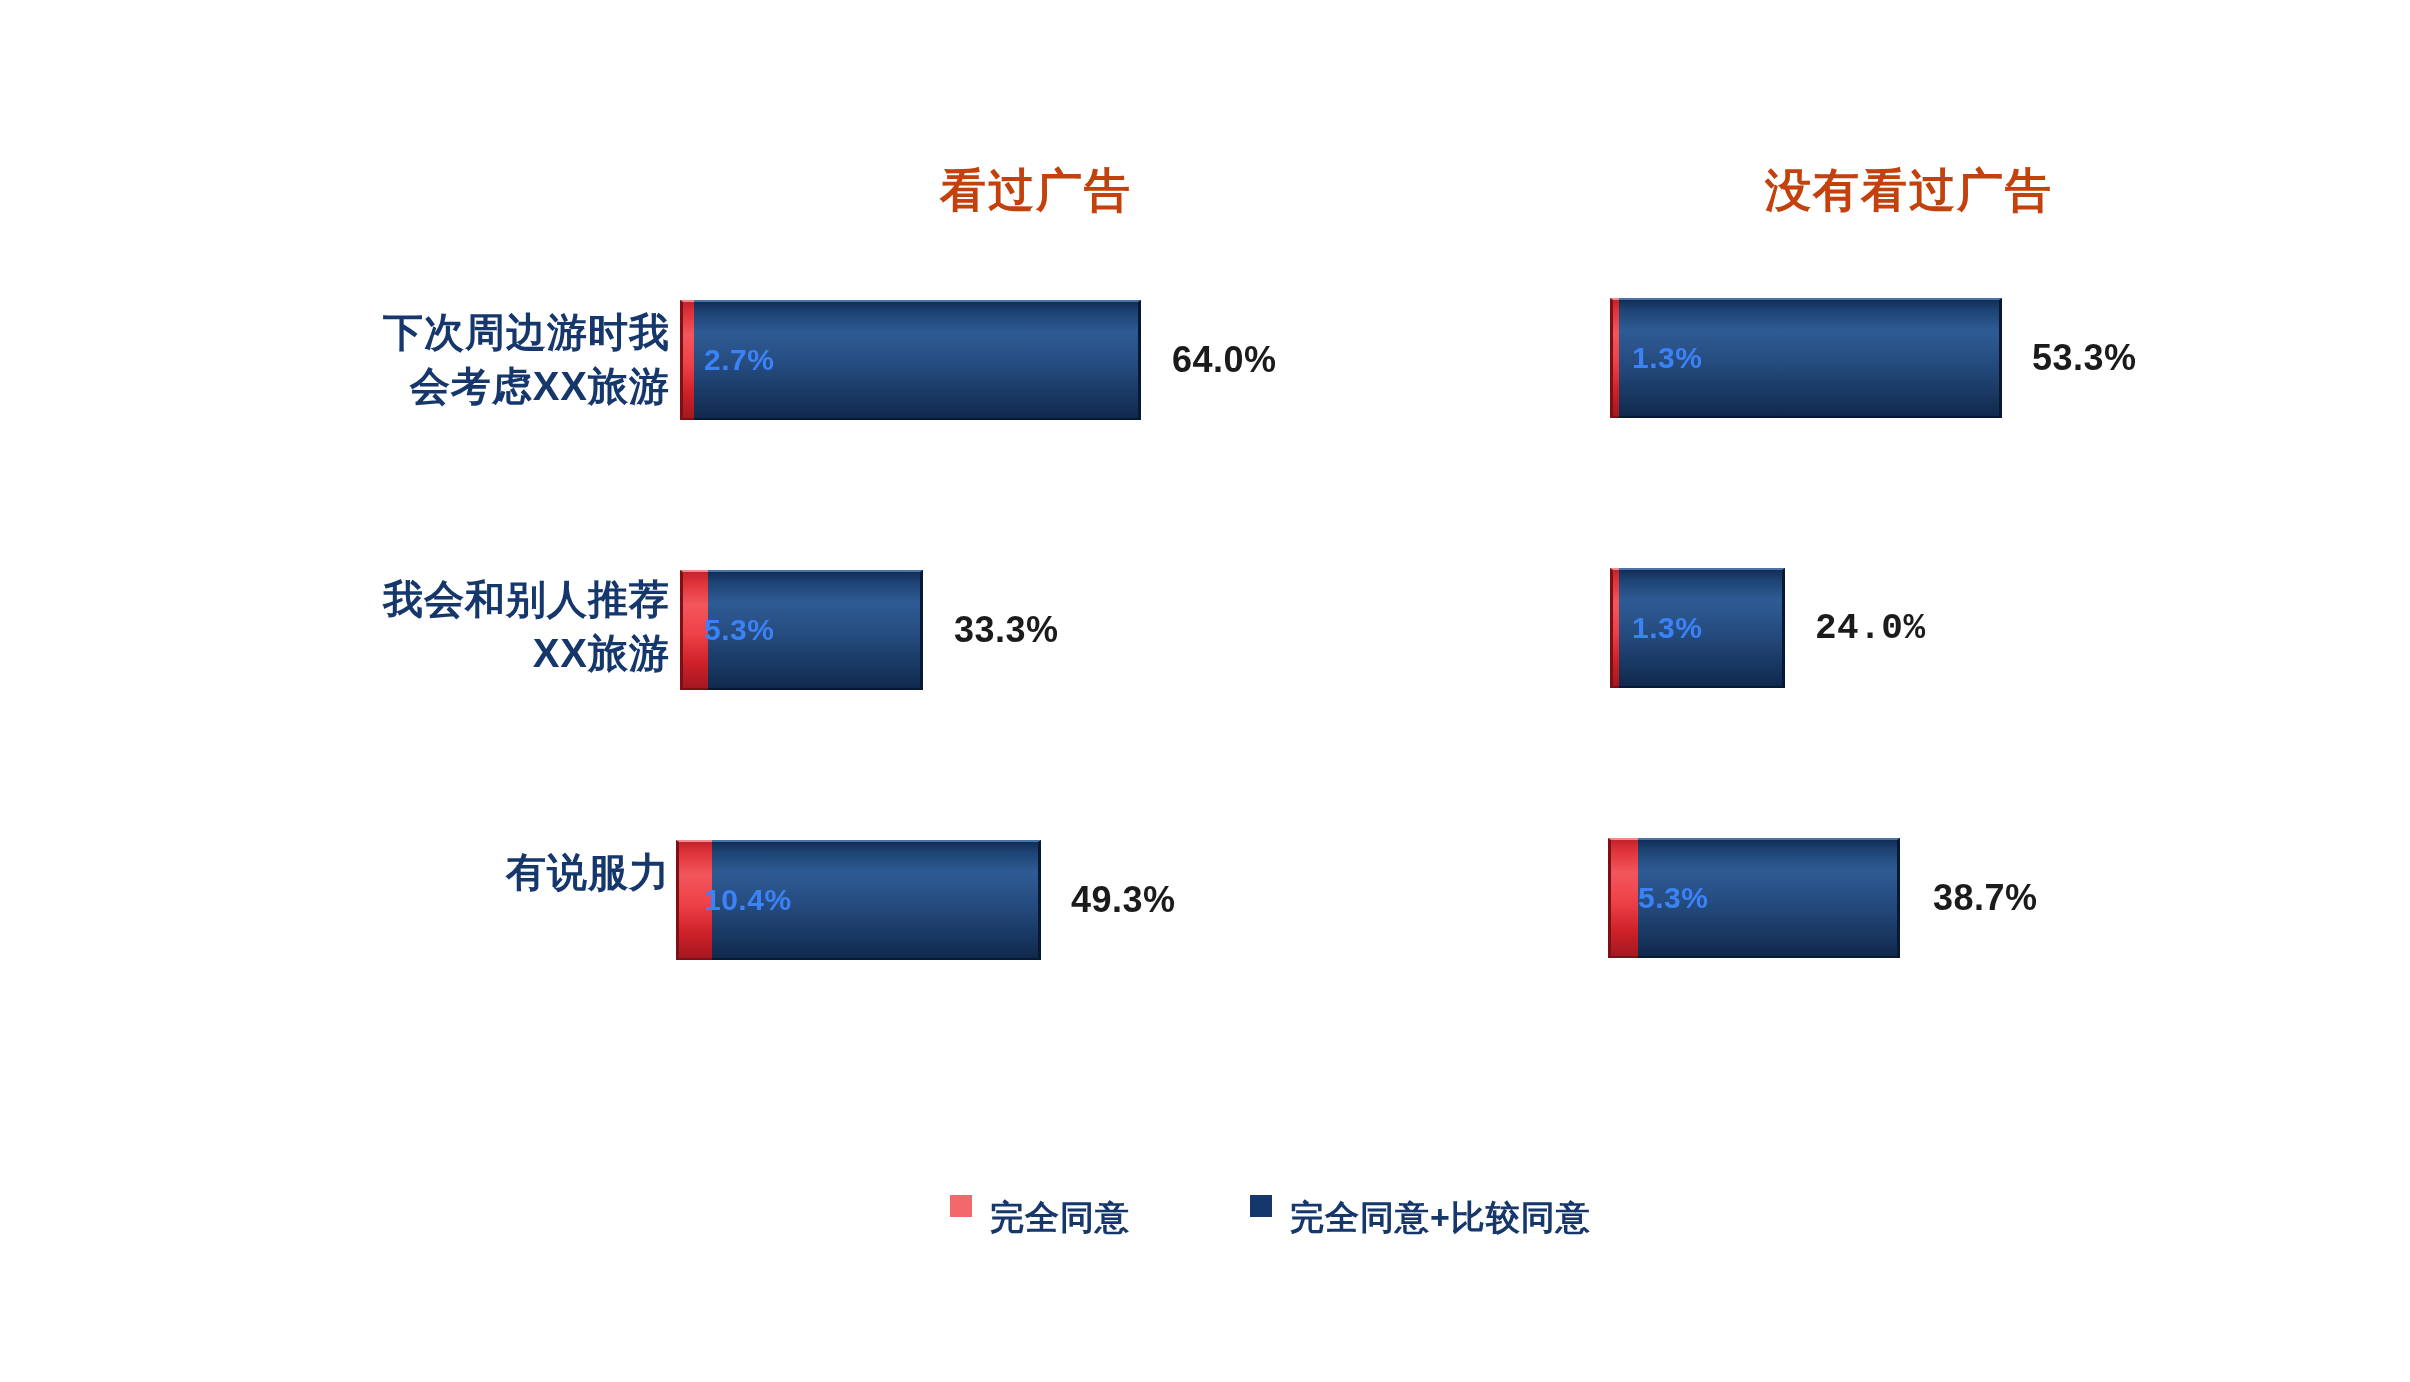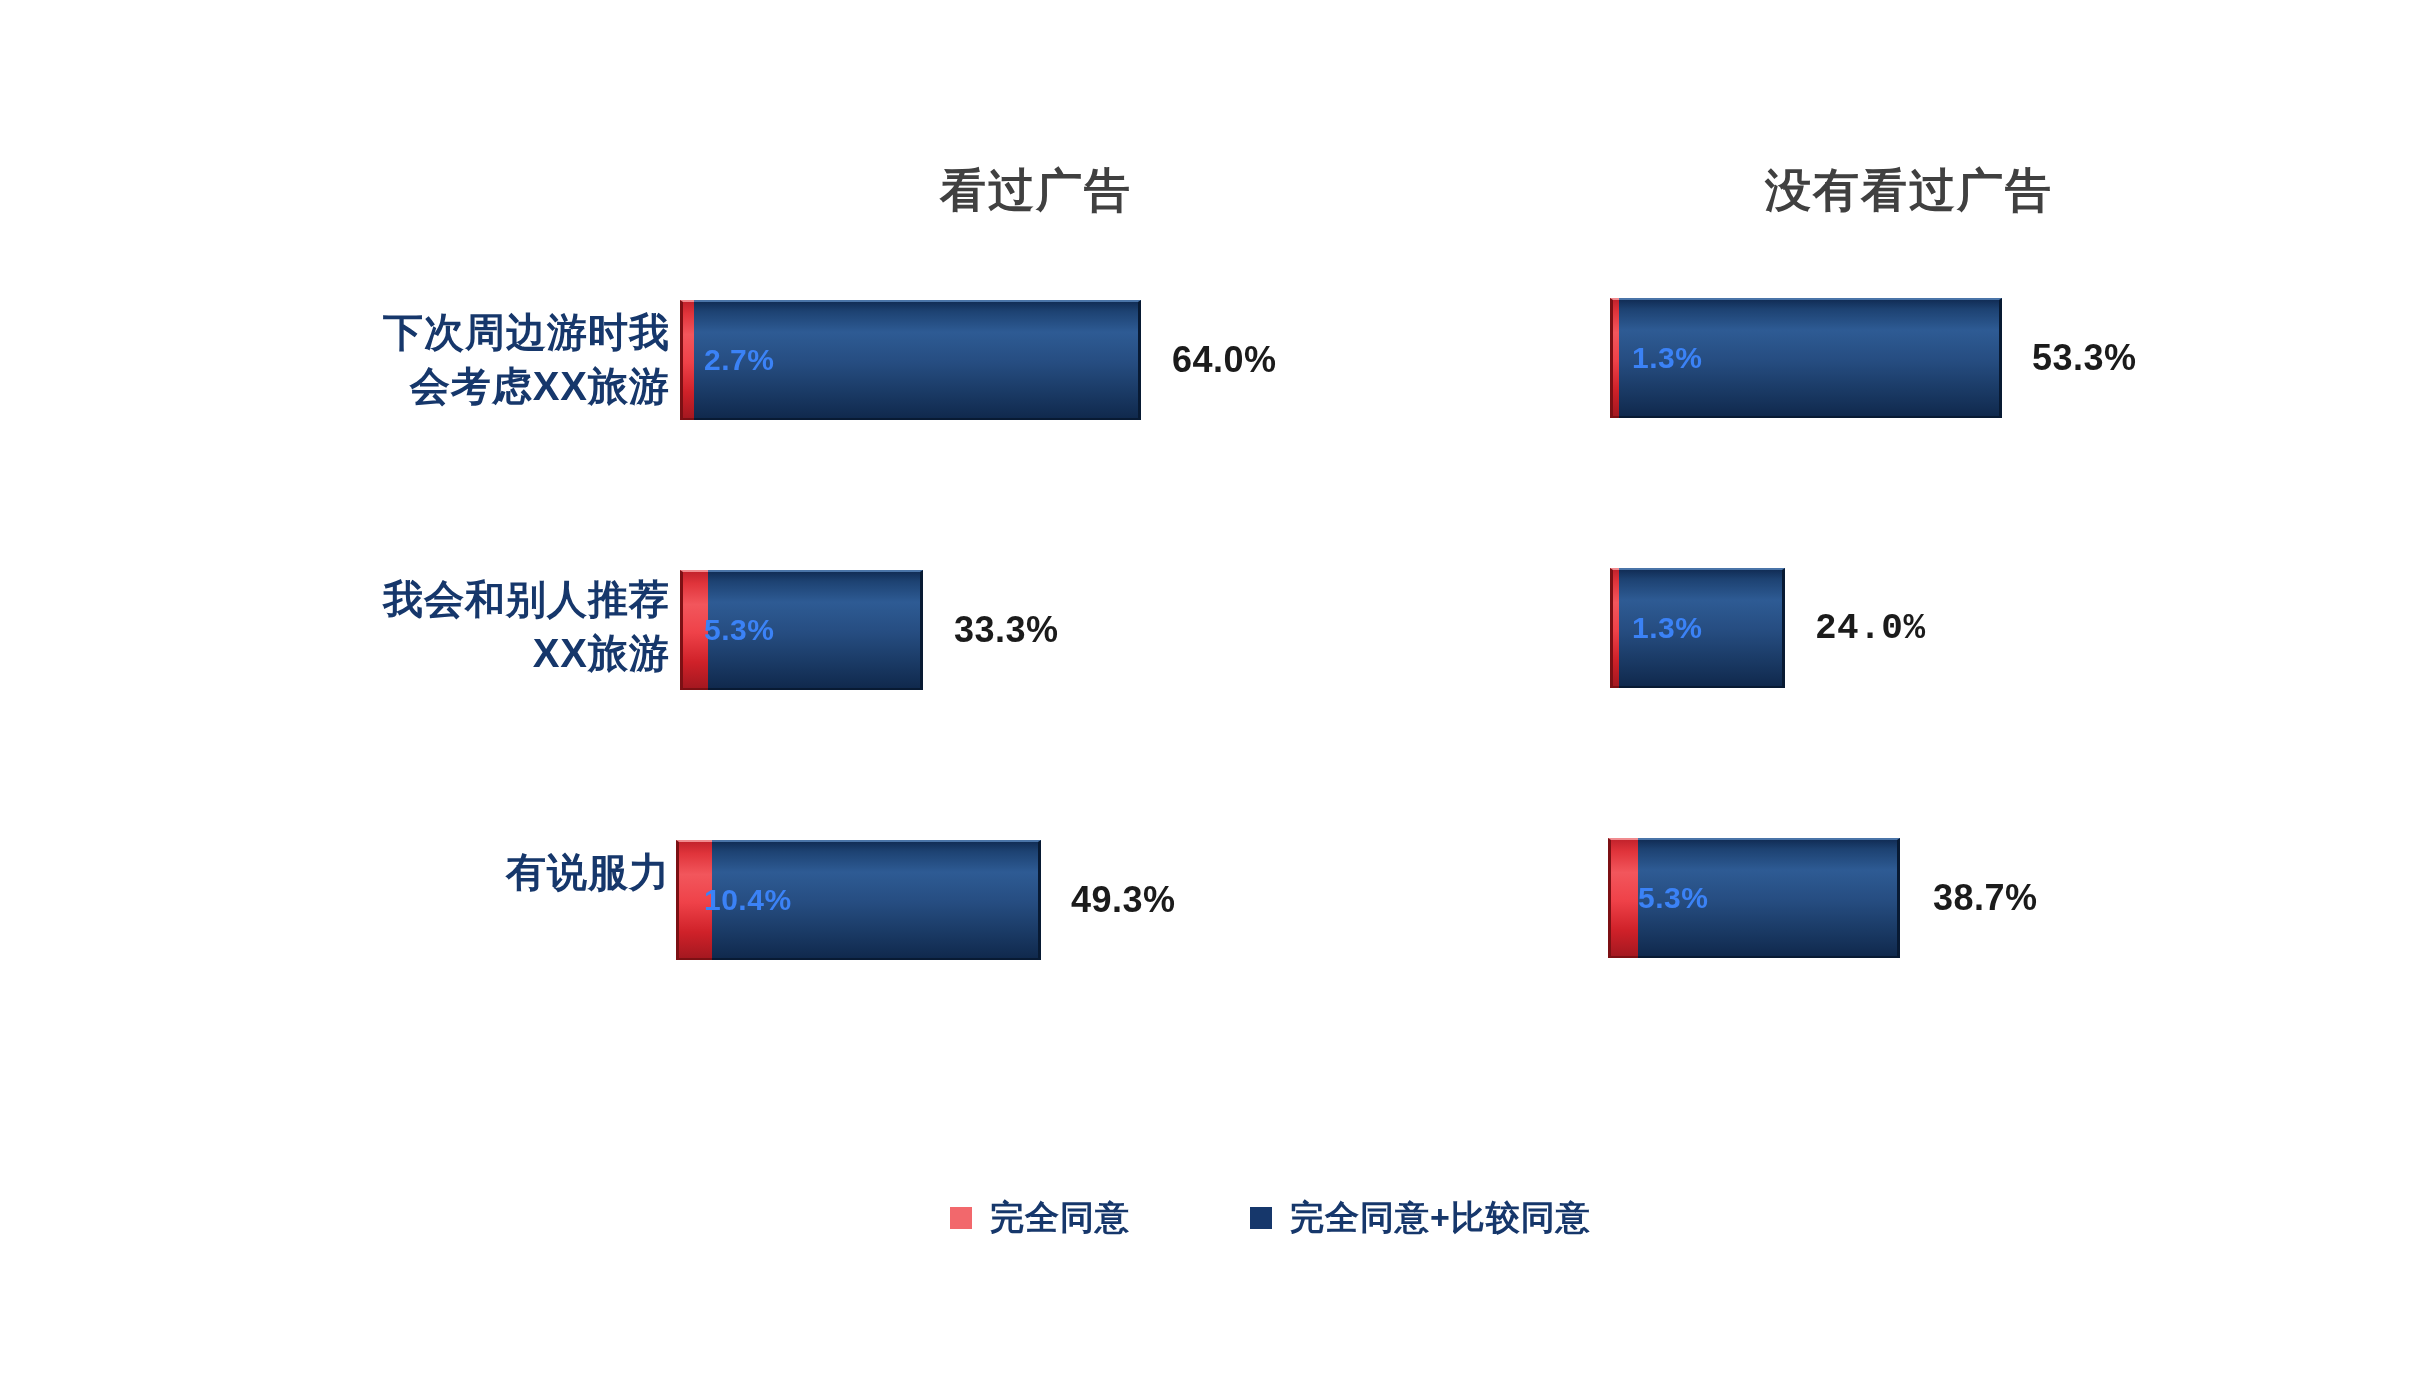--- a/index.html
+++ b/index.html
@@ -18,21 +18,21 @@
   .slide {
     position: absolute;
     inset: 0;
   }
 
   
   .col-header {
     position: absolute;
     font-size: 46px;
     font-weight: bold;
-    color: #404040;
+    color: #c2410c;
     letter-spacing: 2px;
     white-space: nowrap;
   }
   #header-seen   { left: 940px;  top: 160px; }
   #header-unseen { left: 1765px; top: 160px; }
 
   
   .row-label {
     position: absolute;
     width: 430px;
@@ -109,21 +109,21 @@
   .legend {
     position: absolute;
     left: 950px;
     top: 1195px;
     display: flex;
     align-items: center;
     gap: 120px;
   }
   .legend-item {
     display: flex;
-    align-items: center;
+    align-items: flex-start;
     gap: 18px;
   }
   .legend-swatch {
     width: 22px;
     height: 22px;
     display: inline-block;
   }
   .sw-red  { background: #f2686c; }
   .sw-blue { background: #16376b; }
   .legend-text {

